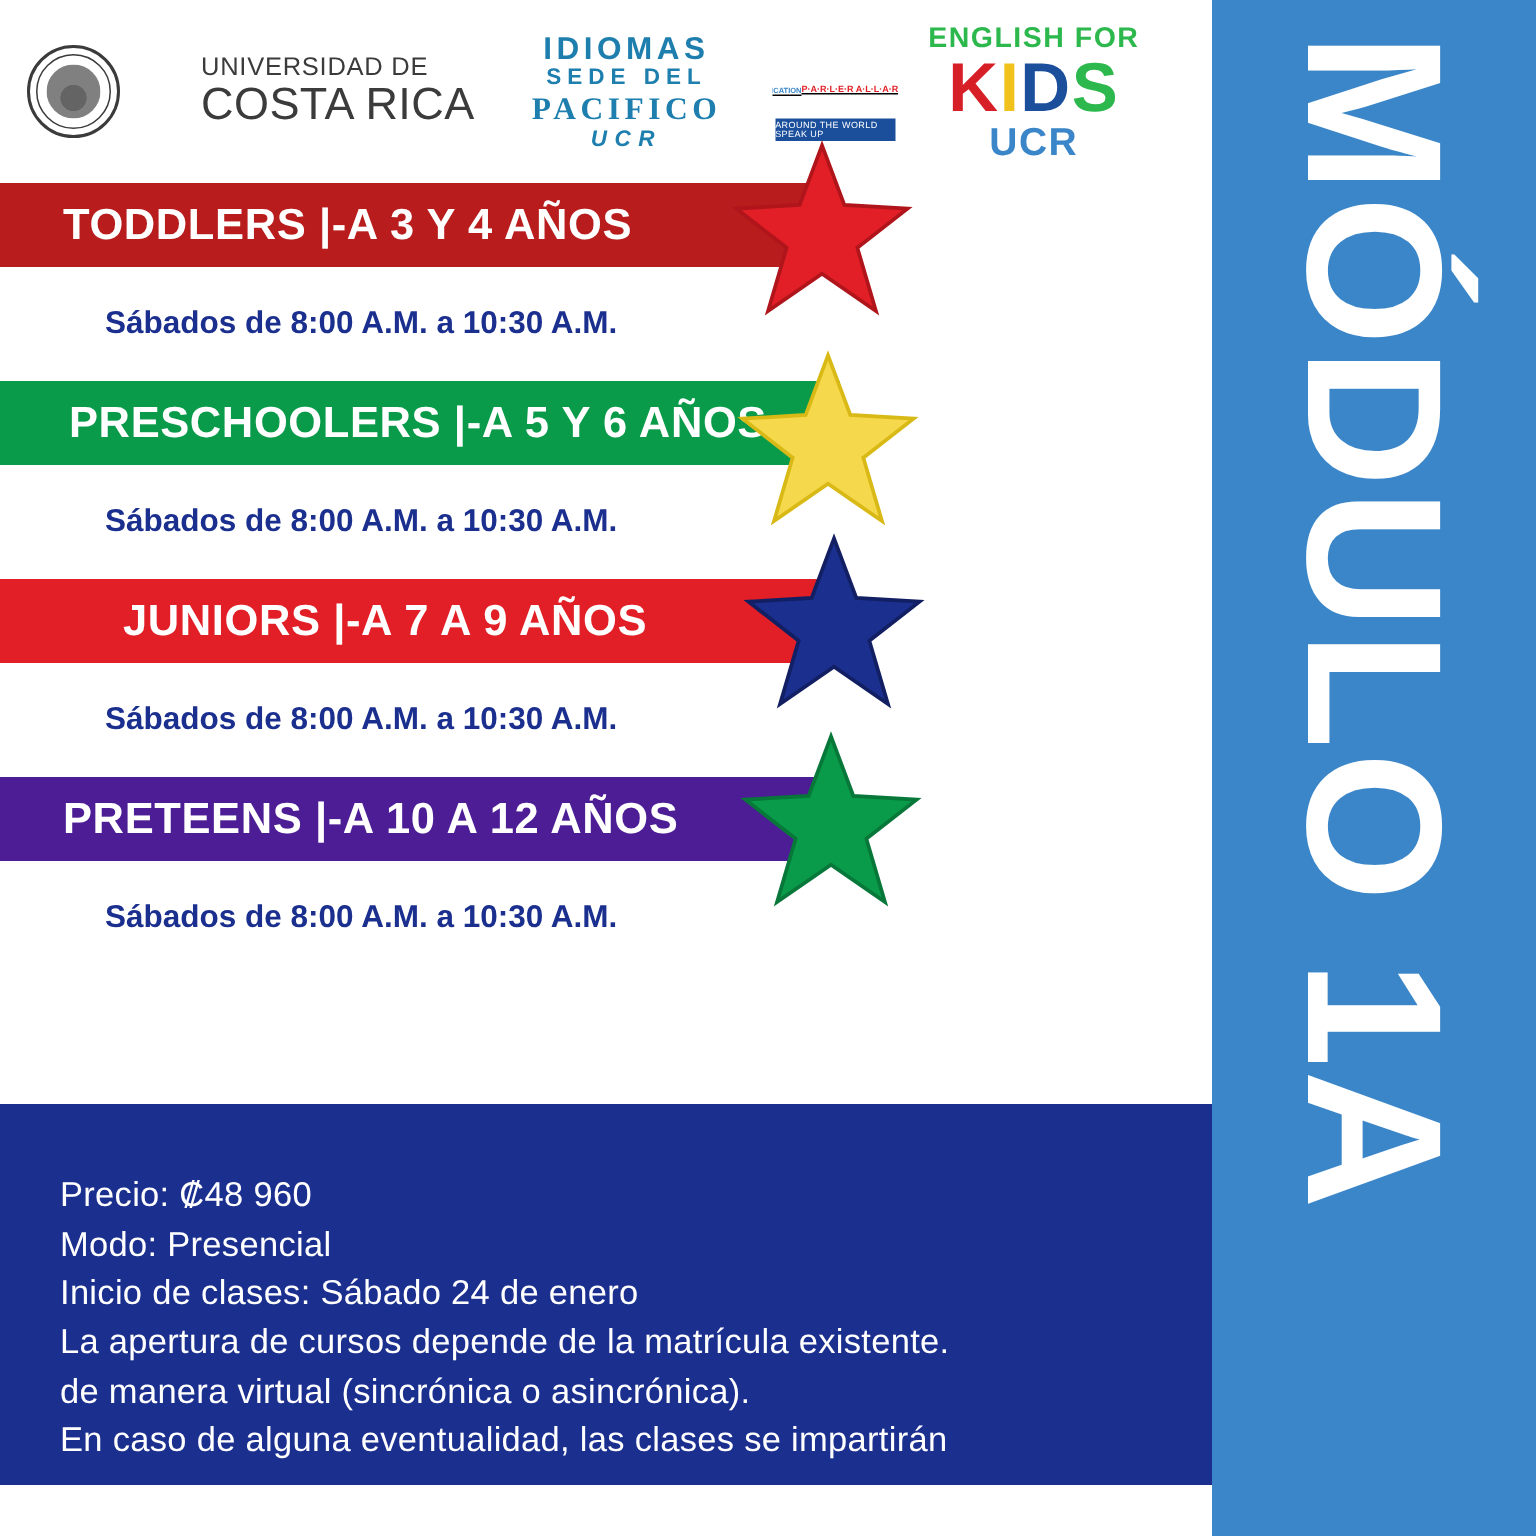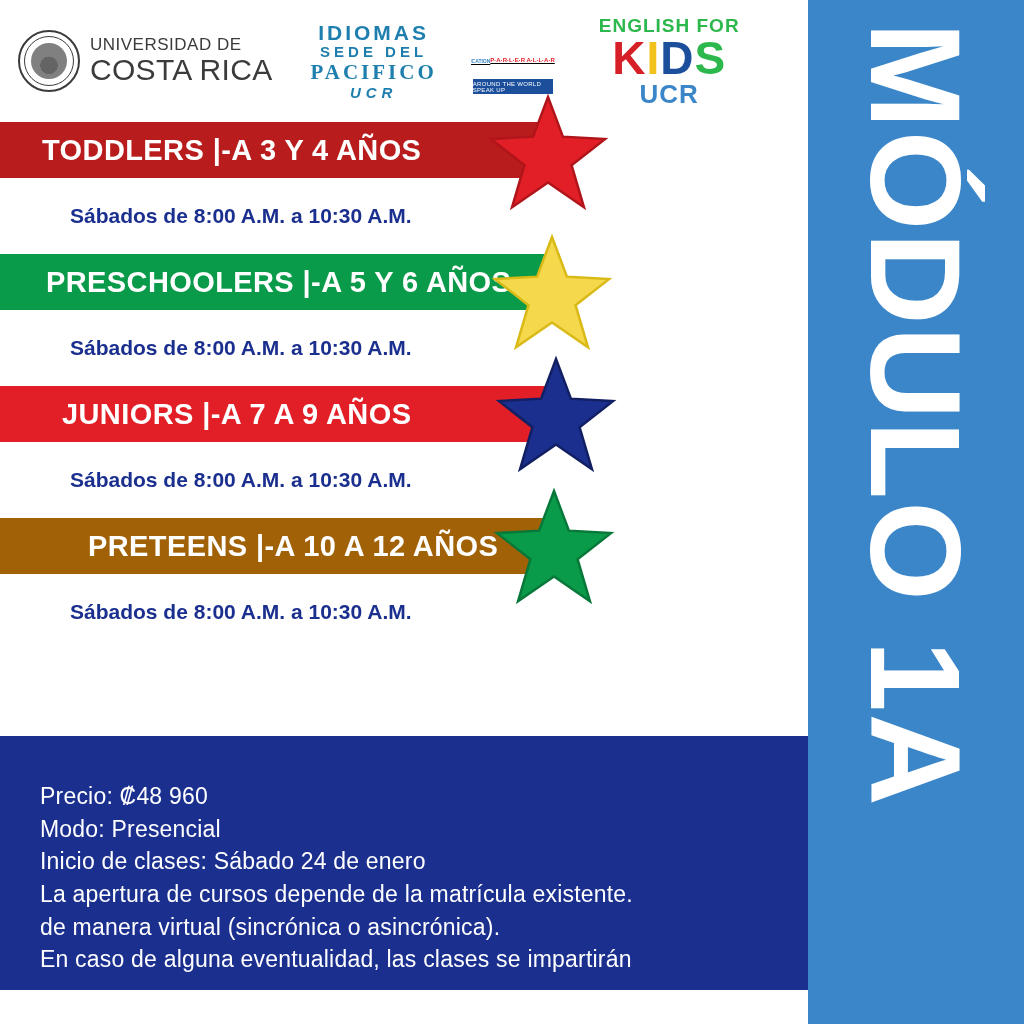--- a/index.html
+++ b/index.html
@@ -54,20 +54,21 @@
     left: 0;
     width: 808px;
     height: 122px;
     display: flex;
     align-items: center;
   }
   .logo-ucr {
     display: flex;
     align-items: center;
     margin-left: 18px;
+    gap: 44px;
   }
   .ucr-seal {
     width: 62px;
     height: 62px;
     border-radius: 50%;
     border: 2px solid #3b3b3b;
     position: relative;
     box-sizing: border-box;
   }
   .ucr-seal:before {
@@ -143,21 +144,21 @@
     background: #1b4f9c;
     color: #ffffff;
     font-size: 6px;
     display: flex;
     align-items: center;
     justify-content: center;
     letter-spacing: .3px;
   }
 
   .logo-kids {
-    margin-left: 44px;
+    margin-left: 20px;
     text-align: center;
     line-height: 1;
   }
   .logo-kids .efk {
     color: #2db84d;
     font-size: 19px;
     font-weight: bold;
     letter-spacing: 1px;
   }
   .logo-kids .kids {
@@ -192,22 +193,22 @@
     align-items: center;
     color: #ffffff;
     font-weight: bold;
     font-size: 29px;
     letter-spacing: .4px;
     padding-left: 42px;
     box-sizing: border-box;
   }
   .bar.w-1 { width: 540px; background: #b91c1c; }
   .bar.w-2 { width: 560px; background: #0a9b4a; padding-left: 46px; }
-  .bar.w-3 { width: 560px; background: #e21f26; padding-left: 62px; }
-  .bar.w-4 { width: 560px; background: #a16207; padding-left: 88px; }
+  .bar.w-3 { width: 560px; background: #e21f26; padding-left: 82px; }
+  .bar.w-4 { width: 560px; background: #4c1d95; padding-left: 42px; }
   .schedule {
     color: #1b2f8f;
     font-weight: bold;
     font-size: 21px;
     padding: 26px 0 26px 70px;
   }
   .star {
     position: absolute;
     width: 124px;
     height: 124px;

